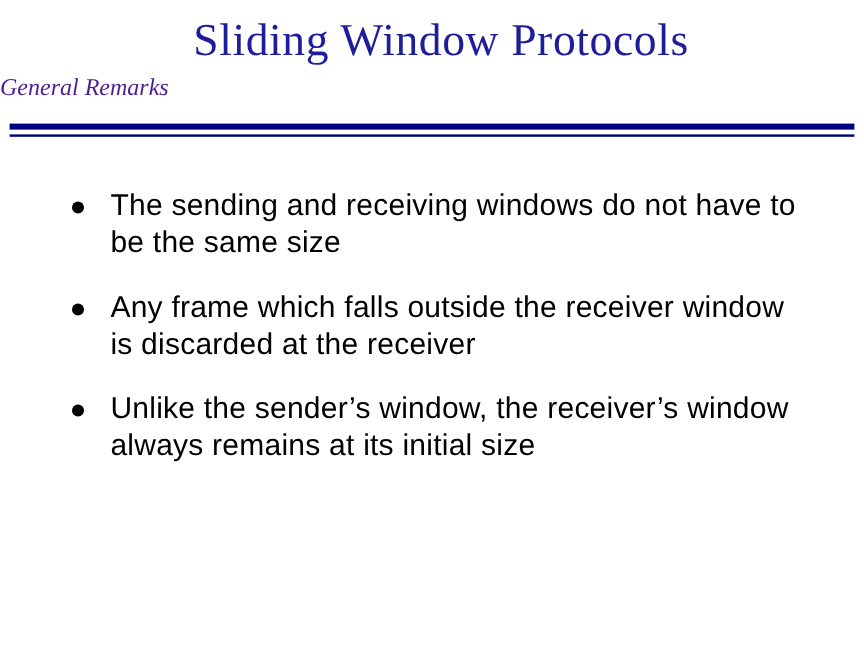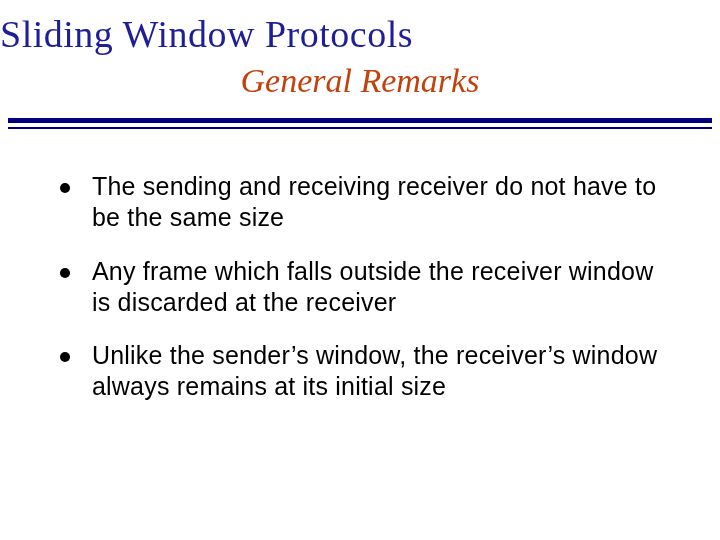--- a/index.html
+++ b/index.html
@@ -11,31 +11,32 @@
     font-family: "Times New Roman", Times, serif;
     overflow: hidden;
   }
   .slide {
     width: 720px;
     height: 540px;
     position: relative;
     box-sizing: border-box;
   }
   .title {
-    text-align: left;
+    text-align: center;
     color: #1e1e9a;
     font-size: 38px;
     margin-top: 12px;
     letter-spacing: 0.5px;
+    padding-left: 15px;
   }
   .subtitle {
-    text-align: center;
-    color: #c2410c;
+    text-align: left;
+    color: #4c1d95;
     font-style: italic;
-    font-size: 34px;
+    font-size: 20px;
     margin-top: 6px;
   }
   .divider {
     margin: 18px 8px 0 8px;
   }
   .divider .line1 {
     height: 5px;
     background: #000080;
   }
   .divider .gap {
@@ -81,21 +82,21 @@
 
   <div class="divider">
     <div class="line1"></div>
     <div class="gap"></div>
     <div class="line2"></div>
   </div>
 
   <div class="content">
     <div class="bullet-item">
       <div class="bullet-dot"></div>
-      <div class="bullet-text">The sending and receiving receiver do not have to be the same size</div>
+      <div class="bullet-text">The sending and receiving windows do not have to be the same size</div>
     </div>
     <div class="bullet-item">
       <div class="bullet-dot"></div>
       <div class="bullet-text">Any frame which falls outside the receiver window is discarded at the receiver</div>
     </div>
     <div class="bullet-item">
       <div class="bullet-dot"></div>
       <div class="bullet-text">Unlike the sender’s window, the receiver’s window always remains at its initial size</div>
     </div>
   </div>

